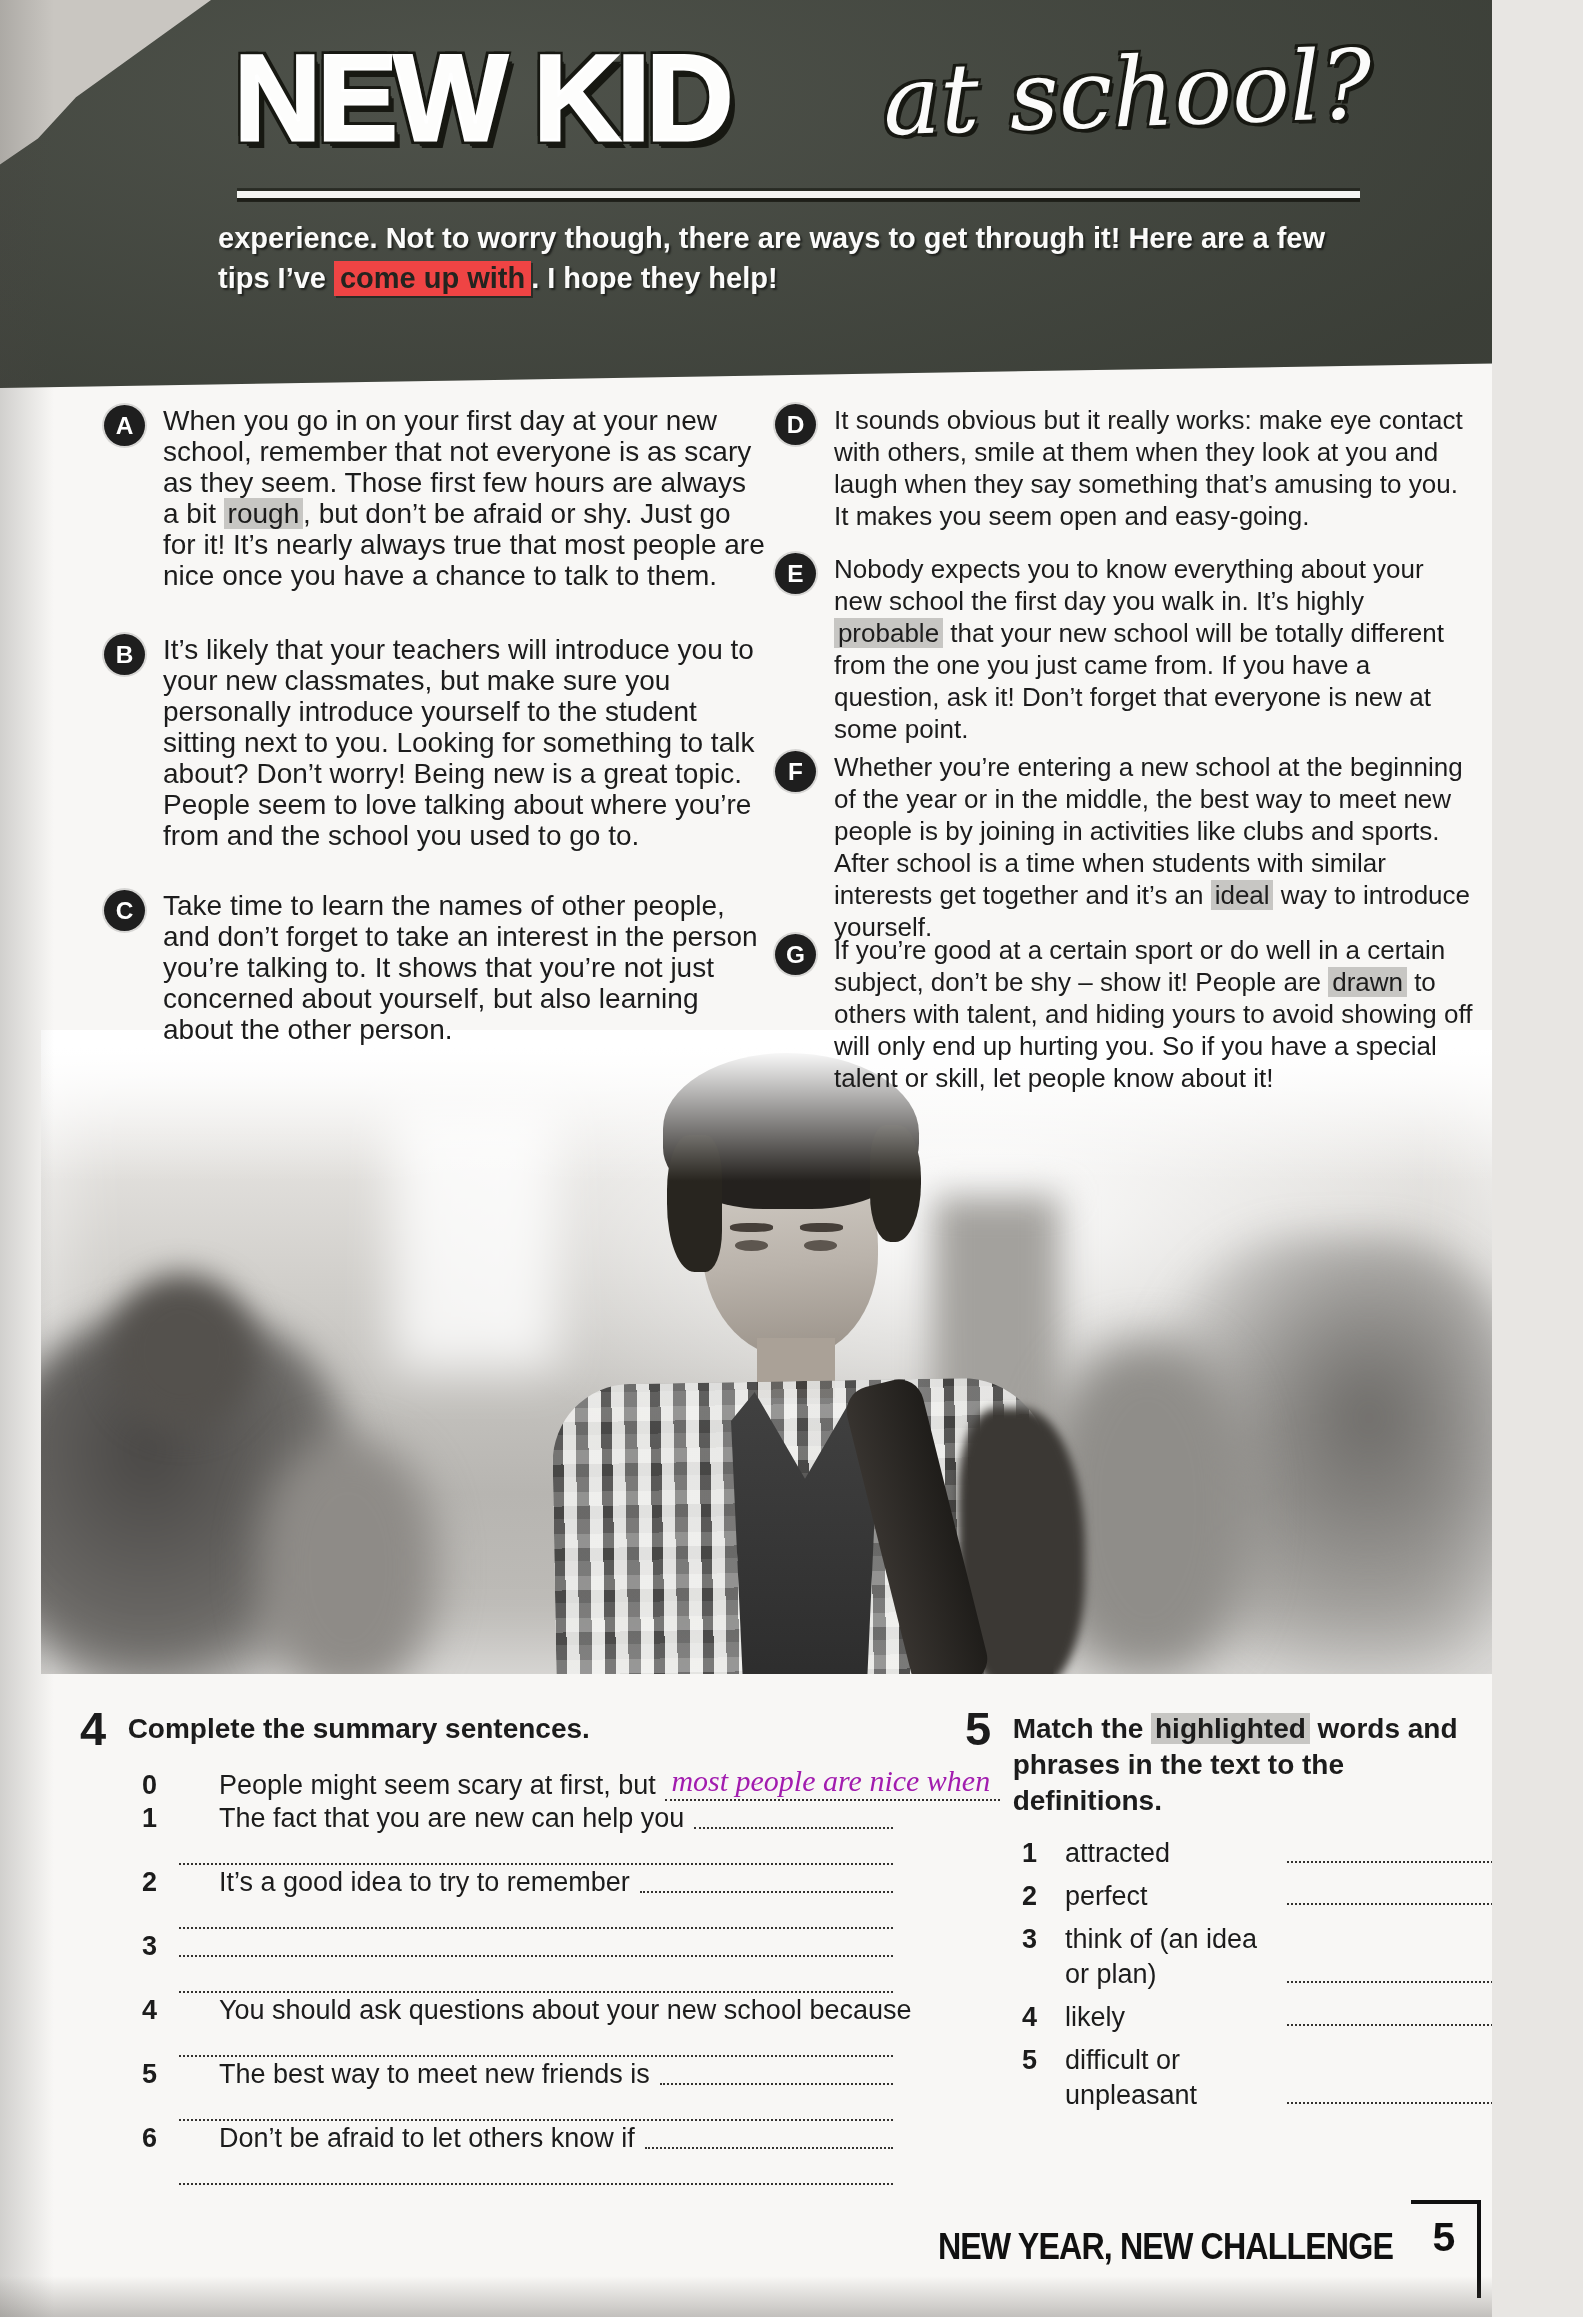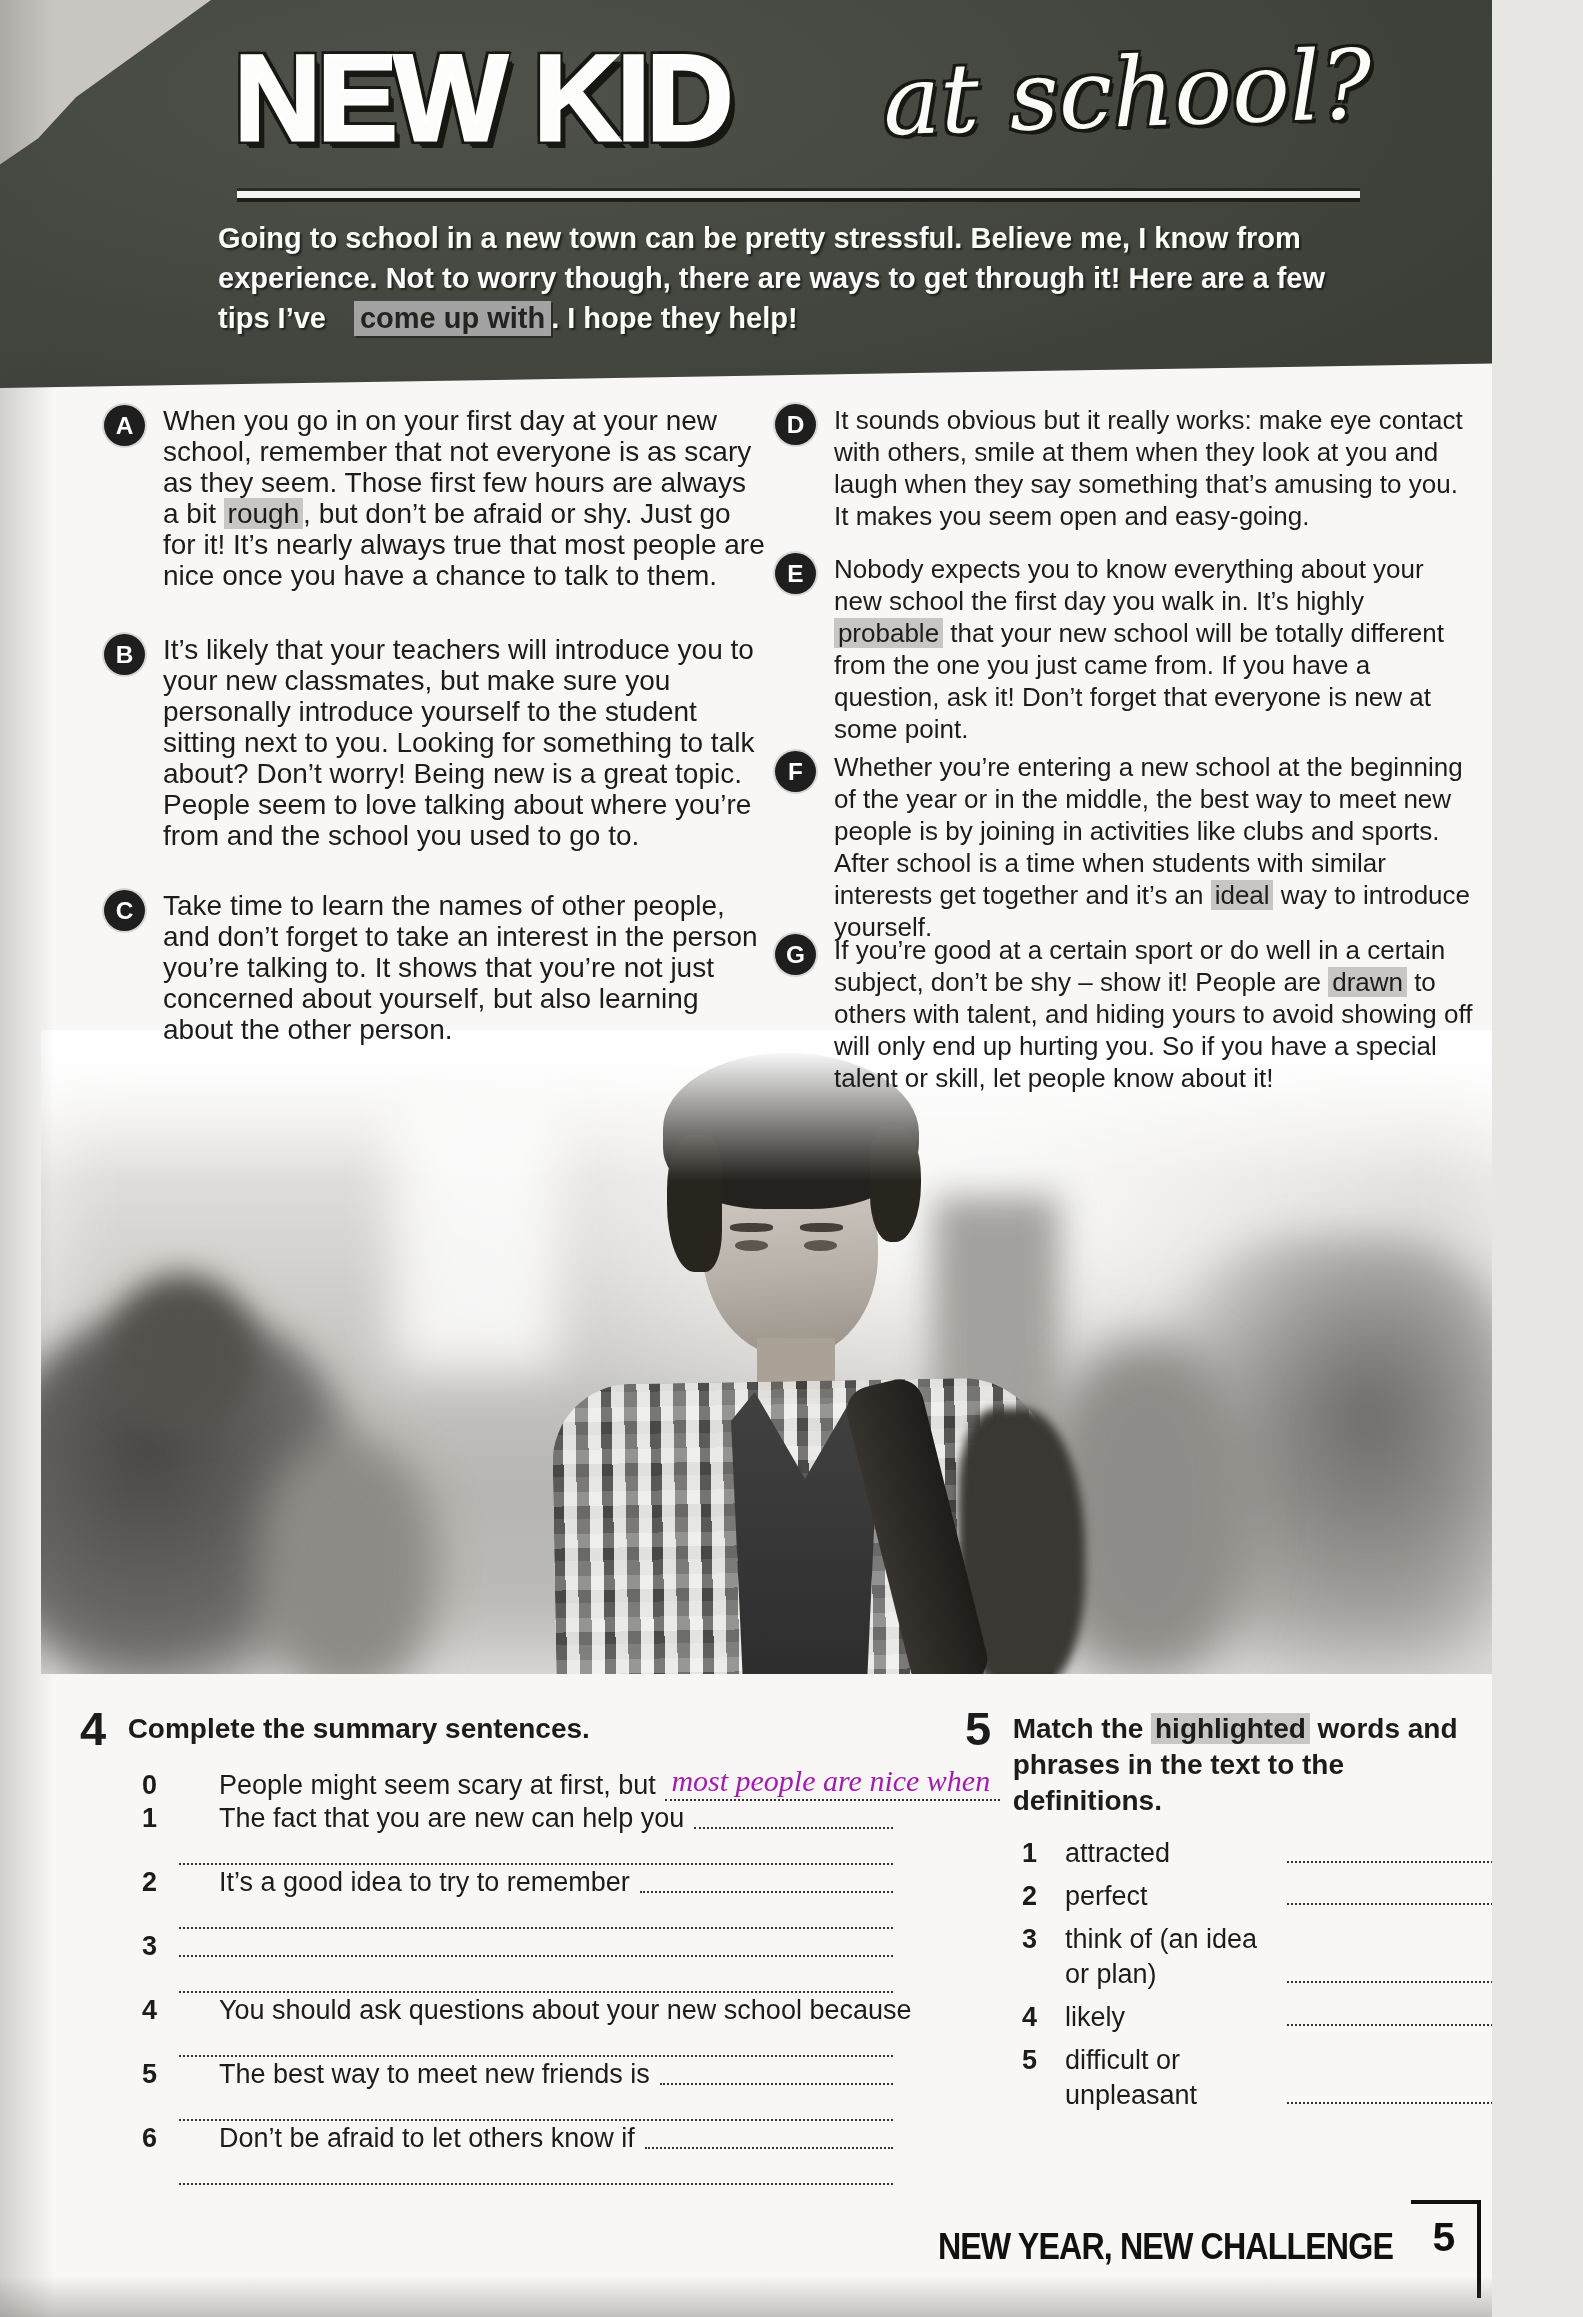--- a/index.html
+++ b/index.html
@@ -19,22 +19,22 @@
           text-shadow:-3.9px -3.9px 0 #171812,3.9px -3.9px 0 #171812,-3.9px 3.9px 0 #171812,4.9px 5.9px 0 #171812,6.8px 7.8px 0 #171812;}
   .title-script{position:absolute;left:883px;top:37px;font-family:"DejaVu Serif",serif;
           font-style:italic;font-size:96px;color:#fbfbfa;transform:rotate(-2deg);
           text-shadow:-2.9px -2.9px 0 #171812,2.9px -2.9px 0 #171812,-2.9px 2.9px 0 #171812,3.9px 3.9px 0 #171812;}
   .title-underline{position:absolute;left:237px;top:191px;width:1123px;height:6.8px;background:#f4f4f2;
           box-shadow:0 3.9px 0 #1d1e18,0 -2.9px 0 rgba(20,21,15,0.6);}
   .intro{position:absolute;left:218px;top:218px;width:1200px;font-weight:bold;font-size:29px;
           line-height:40px;color:#fbfbfa;text-shadow:2px 2px 2px rgba(0,0,0,0.55);}
   .intro p{margin:0;}
 
-  .hl-white{background:#a3a3a3;color:#23241f;text-shadow:none;padding:1px 5.9px 2px;
-            box-shadow:2px 2px 0 rgba(10,10,8,0.45);margin-left:20px;}
+  .hl-white{background:#ef4444;color:#23241f;text-shadow:none;padding:1px 5.9px 2px;
+            box-shadow:2px 2px 0 rgba(10,10,8,0.45);}
   .hl-gray{background:#c7c6c3;padding:0 3.9px;}
 
   
   .tip{position:absolute;}
   .tip .bubble{position:absolute;left:0;top:0;width:41px;height:41px;border-radius:50%;
        background:#1e1e1e;color:#fff;font-weight:bold;font-size:24.4px;display:flex;
        align-items:center;justify-content:center;box-shadow:0 0 0 2px rgba(30,30,30,0.15);}
   .tip .tip-text{margin:0 0 0 59px;}
   .col-left .tip-text{width:605px;font-size:28px;line-height:31px;}
   .col-right .tip-text{width:644px;font-size:26px;line-height:32px;}
@@ -138,21 +138,20 @@
   <div class="banner">
     <div class="banner-inner-shade"></div>
   </div>
   <div class="corner-wedge"></div>
 
   <h1 class="title-main">NEW KID</h1>
   <div class="title-script">at school?</div>
   <div class="title-underline"></div>
 
   <div class="intro">
-    <p><span>Going to school in a new town can be pretty stressful. Believe me, I know from</span></p>
     <p><span>experience. Not to worry though, there are ways to get through it! Here are a few</span></p>
     <p><span>tips I’ve </span><span class="hl-white">come up with</span><span>. I hope they help!</span></p>
   </div>
 
   <div class="photo">
     <div class="ph ph-l1"></div>
     <div class="ph ph-l2"></div>
     <div class="ph ph-l3"></div>
     <div class="ph ph-win"></div>
     <div class="ph ph-m1"></div>

